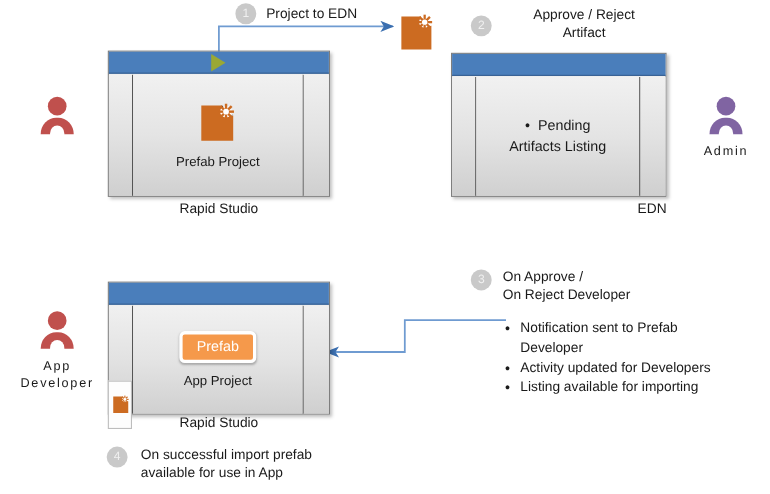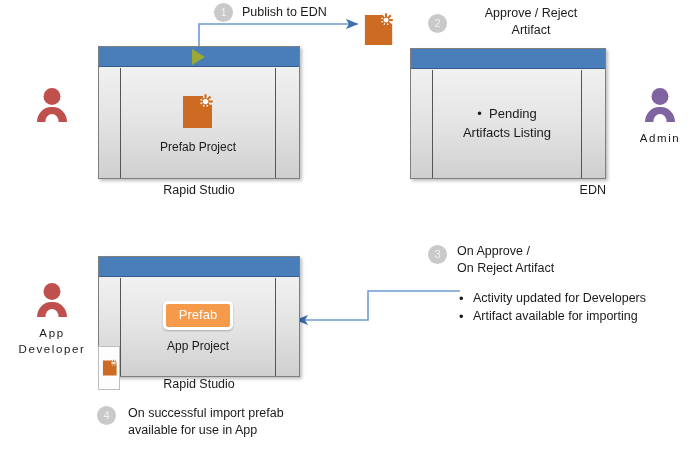--- a/index.html
+++ b/index.html
@@ -325,21 +325,21 @@
       <div class="pane-center">
         <div class="prefab-badge">Prefab</div>
         <div class="project-label">App  Project</div>
       </div>
       <div class="pane-right"></div>
     </div>
   </div>
   <div class="win-caption" style="left:98px; top:377px; width:202px;">Rapid Studio</div>
 
   <div class="step-badge" style="left:214px; top:3px;">1</div>
-  <div class="step-label" style="left:242px; top:4px;">Publish to EDN</div>
+  <div class="step-label" style="left:242px; top:4px;">Project to EDN</div>
 
   <div class="step-badge" style="left:428px; top:14px;">2</div>
   <div class="step-label center" style="left:455px; top:5px; width:152px;">Approve / Reject
 Artifact</div>
 
   <svg width="32" height="36" viewBox="0 0 34 38" class="abs" style="left:363px; top:12px;">
     <path d="M2,3 L21,3 L21,12 L31,12 L31,35 L2,35 Z" fill="#cc6b21"></path>
     <path d="M21,3 L24,5 L21,7 L24,9 L21,11 L24,12 L31,12 Z" fill="#ffffff"></path>
     <g transform="translate(24.5,8.5)">
       <circle r="5.4" fill="#ffffff"></circle>
@@ -352,24 +352,26 @@
         <rect x="-1.1" y="2.0" width="2.2" height="5.2" transform="rotate(45)"></rect>
         <rect x="-7.2" y="-1.1" width="5.2" height="2.2" transform="rotate(45)"></rect>
         <rect x="2.0" y="-1.1" width="5.2" height="2.2" transform="rotate(45)"></rect>
       </g>
       <circle r="2.6" fill="#ffffff"></circle>
     </g>
   </svg>
 
   <div class="step-badge" style="left:428px; top:245px;">3</div>
   <div class="step-label" style="left:457px; top:243px;">On Approve /
-On Reject Artifact</div>
+On Reject Developer</div>
 
   <ul class="bullet-list" style="left:457px; top:290px; width:236px;">
+    <li>Notification sent to Prefab
+Developer</li>
     <li>Activity updated for Developers</li>
-    <li>Artifact available for importing</li>
+    <li>Listing available for importing</li>
   </ul>
 
   <div class="step-badge" style="left:97px; top:406px;">4</div>
   <div class="step-label" style="left:128px; top:405px;">On successful import prefab
 available for use in App</div>
 
 </div>
 
 </body></html>

